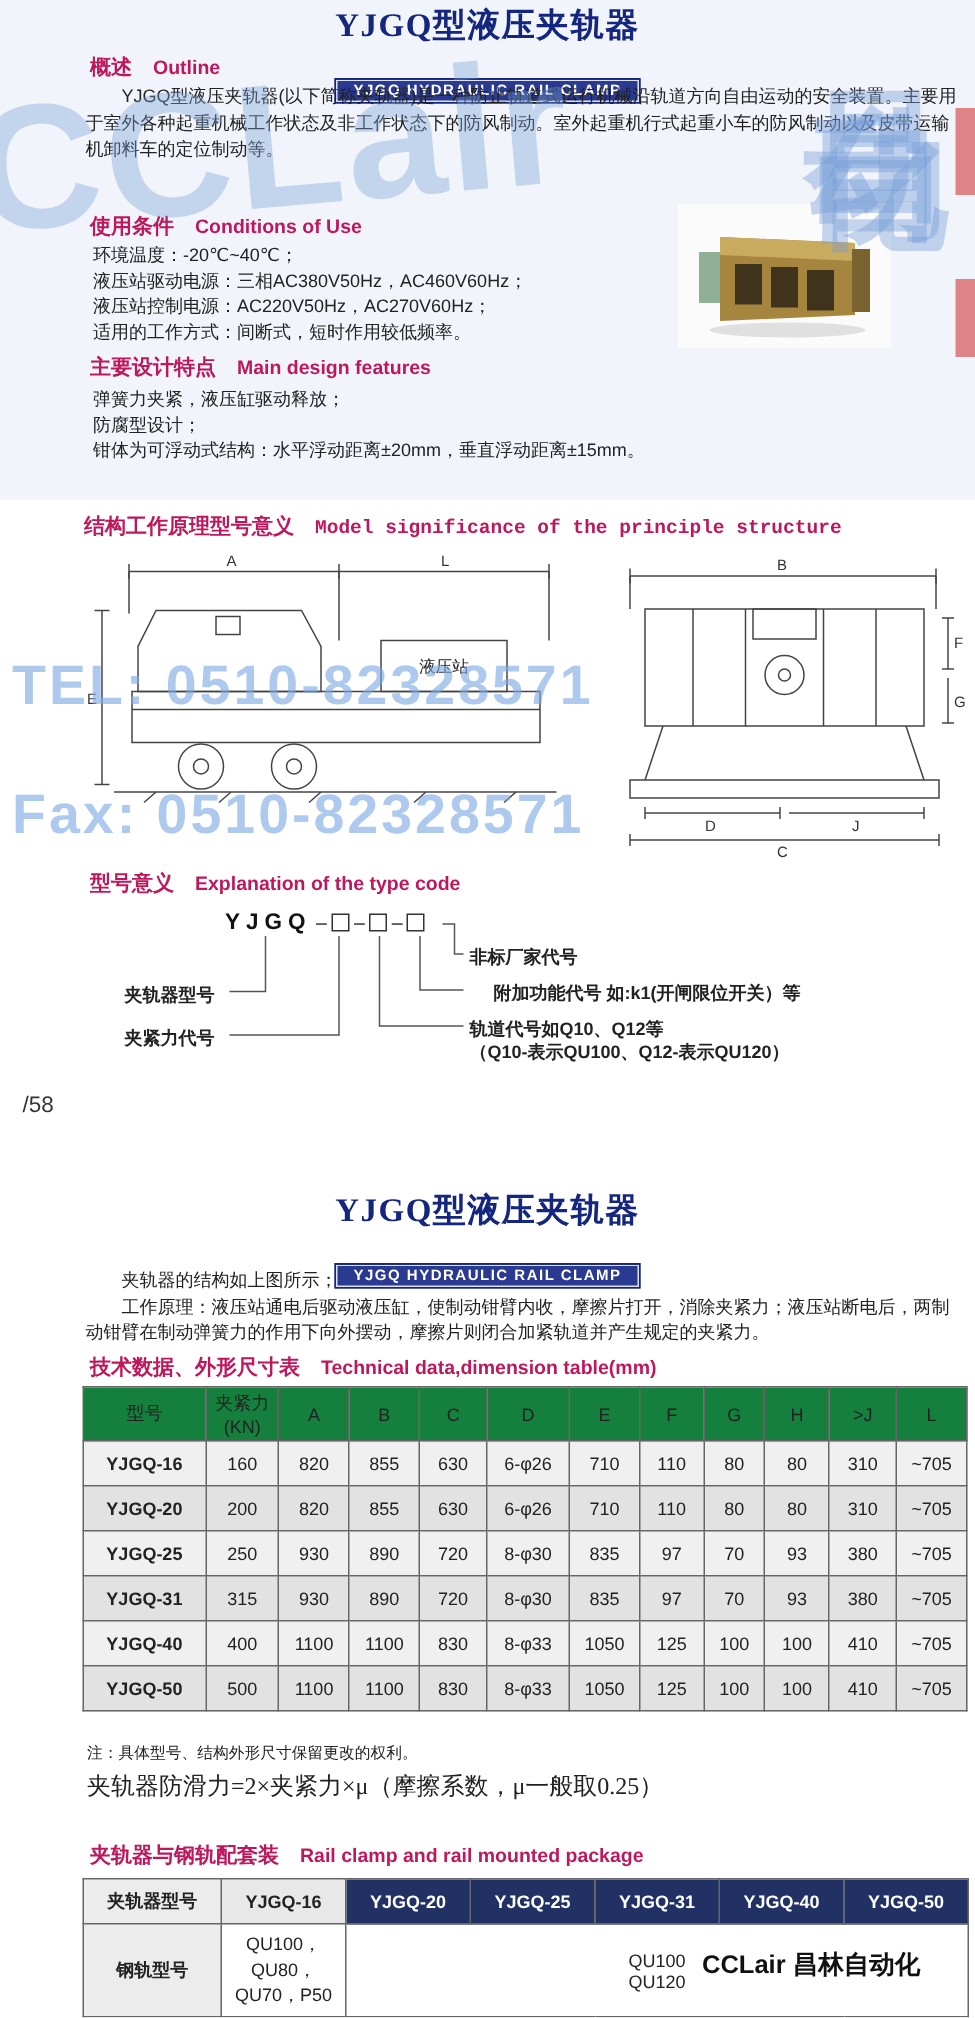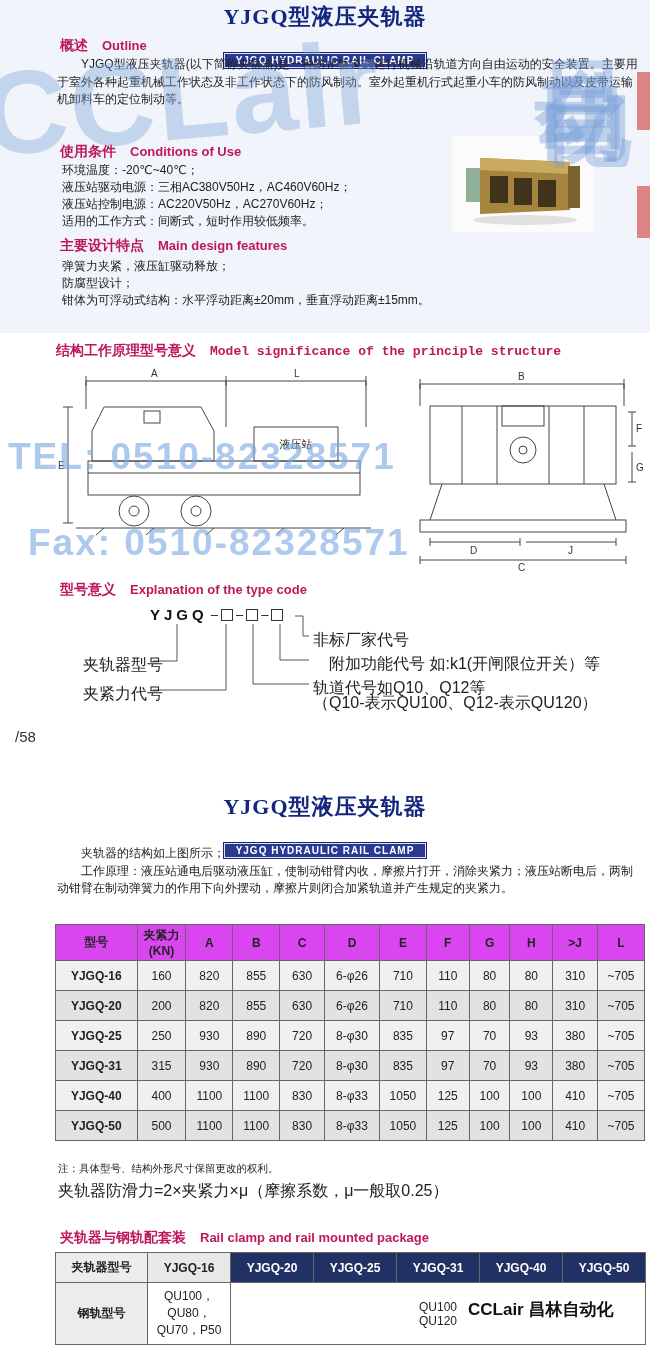--- a/index.html
+++ b/index.html
@@ -9,21 +9,21 @@
   .top-tint{position:absolute;top:0;left:0;width:650px;height:333px;background:#f1f4fa;z-index:1;}
   
   .wm{position:absolute;font-weight:bold;pointer-events:none;z-index:6;white-space:nowrap;}
   .wm-cclair{top:30px;left:-18px;font-size:118px;letter-spacing:2px;color:rgba(120,160,215,0.38);transform:rotate(-5deg);}
   .wm-vert{top:-14px;right:0px;font-size:96px;writing-mode:vertical-rl;text-orientation:upright;
            letter-spacing:4px;color:rgba(115,155,215,0.40);}
   .wm-red{position:absolute;right:0;width:13px;background:rgba(205,40,40,0.55);z-index:6;pointer-events:none;}
   .r1{top:72px;height:58px;}
   .r2{top:186px;height:52px;}
   .wm-tel{top:436px;left:8px;font-size:37px;letter-spacing:2px;color:rgba(125,168,228,0.62);text-align:center;}
-  .wm-fax{top:522px;left:8px;font-size:37px;letter-spacing:2px;color:rgba(125,168,228,0.62);margin-left:20px;}
+  .wm-fax{top:522px;left:8px;font-size:37px;letter-spacing:2px;color:rgba(125,168,228,0.62);}
   
   .hdr{position:absolute;left:0;width:650px;text-align:center;z-index:3;}
   .hdr-title{font-family:"Liberation Serif","DejaVu Serif",serif;font-size:22px;font-weight:bold;
              color:#14267e;letter-spacing:1px;}
   .hdr-sub{display:inline-block;margin-top:1px;background:#2a3a90;color:#fff;font-size:10px;font-weight:bold;
            padding:2px 12px;border:1px solid #14267e;box-shadow:inset 0 0 0 1px rgba(255,255,255,0.85);letter-spacing:1px;}
   
   .sec{position:absolute;left:60px;z-index:3;color:#be185d;font-weight:bold;white-space:nowrap;}
   .sec .zh{font-size:14px;margin-right:14px;}
   .sec .en{font-size:13px;}
@@ -37,38 +37,38 @@
   
   .draw{position:absolute;z-index:2;}
   .draw text{font-size:10px;fill:#333;font-family:"Liberation Sans",sans-serif;}
   .draw .st{font-size:11px;fill:#222;}
   
   .tc{position:absolute;top:600px;left:55px;width:560px;height:135px;z-index:3;}
   .tc-row{position:absolute;top:6px;left:95px;display:flex;align-items:center;gap:3px;}
   .tc-code{font-weight:bold;font-size:15px;letter-spacing:4px;color:#111;}
   .tc-dash{font-size:13px;color:#111;}
   .tc-box{width:10px;height:10px;border:1.2px solid #333;display:inline-block;}
-  .tc-lab{position:absolute;font-size:16px;color:#222;white-space:nowrap;}
+  .tc-lab{position:absolute;font-size:12px;color:#222;white-space:nowrap;font-weight:bold;}
   .tc svg{position:absolute;top:0;left:0;}
   .pagenum{position:absolute;top:728px;left:15px;font-size:15px;color:#333;z-index:3;}
   
   table{border-collapse:collapse;table-layout:fixed;z-index:3;position:absolute;background:#fff;}
   td{border:1px solid #666;text-align:center;font-size:12px;padding:2px 1px;white-space:pre-line;vertical-align:middle;}
   .tech{top:924px;left:55px;width:590px;}
   .tech tr{height:30px;}
   .tech tr:first-child{height:36px;}
-  .tech tr:first-child td{font-weight:bold;background:#d946ef;}
+  .tech tr:first-child td{font-weight:normal;background:#15803d;}
   .tech tr:not(:first-child):nth-child(even){background:#f0f0f0;}
   .tech tr:not(:first-child):nth-child(odd){background:#e2e2e2;}
   .tech td:first-child{font-weight:bold;}
   .pkg{top:1252px;left:55px;width:590px;}
   .pkg .lab{background:#ececec;font-weight:bold;}
   .pkg .lt{background:#e8e8e8;font-weight:bold;}
   .pkg .dk{background:#223163;color:#fff;font-weight:bold;}
-  .notes{position:absolute;left:58px;z-index:3;color:#222;}
+  .notes{position:absolute;left:58px;z-index:3;color:#222;font-family:Liberation Serif, serif;}
   .note1{top:1162px;font-size:10.5px;}
   .note2{top:1181px;font-size:16px;}
   .footer-logo{position:absolute;top:1298px;left:468px;z-index:7;font-size:17px;font-weight:bold;color:#111;white-space:nowrap;}
 </style>
 </head>
 <body>
 
 <div class="page">
 
   <div class="top-tint"></div>
@@ -239,20 +239,23 @@
   <div class="hdr" style="top:792px;">
     <div class="hdr-title">YJGQ型液压夹轨器</div><br>
     <div class="hdr-sub">YJGQ HYDRAULIC RAIL CLAMP</div>
   </div>
 
   <div class="body-text" style="top:845px;left:57px;width:585px;">
     <p>夹轨器的结构如上图所示；</p>
     <p>工作原理：液压站通电后驱动液压缸，使制动钳臂内收，摩擦片打开，消除夹紧力；液压站断电后，两制动钳臂在制动弹簧力的作用下向外摆动，摩擦片则闭合加紧轨道并产生规定的夹紧力。</p>
   </div>
 
+  <div class="sec" style="top:903px;">
+    <span class="zh">技术数据、外形尺寸表</span><span class="en">Technical data,dimension table(mm)</span>
+  </div>
 
   <table class="tech">
     <colgroup>
       <col style="width:80px">
         <col style="width:48px">
         <col style="width:46px">
         <col style="width:46px">
       <col style="width:44px">
         <col style="width:54px">
         <col style="width:46px">

